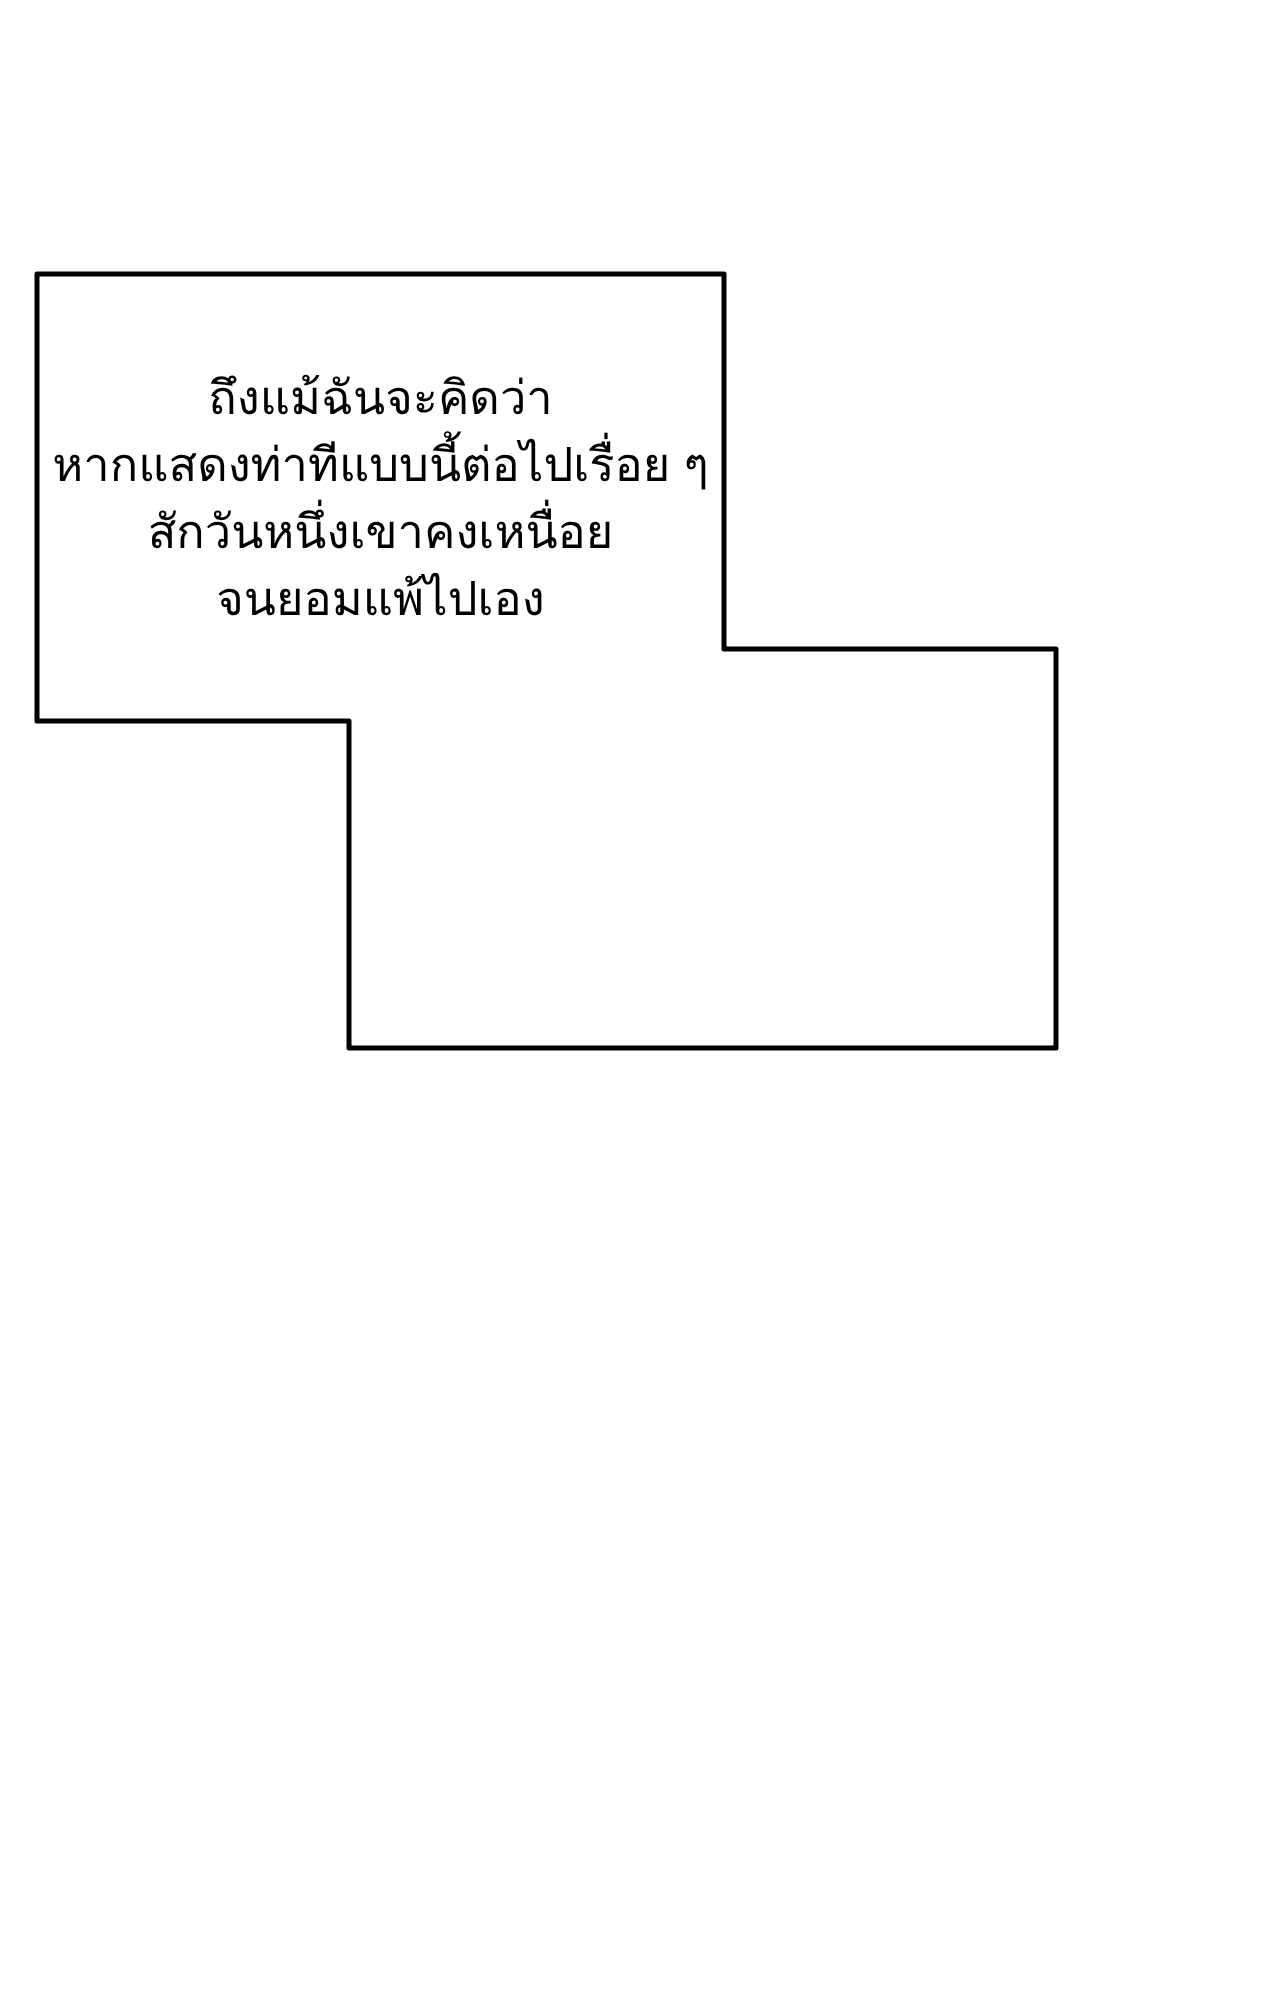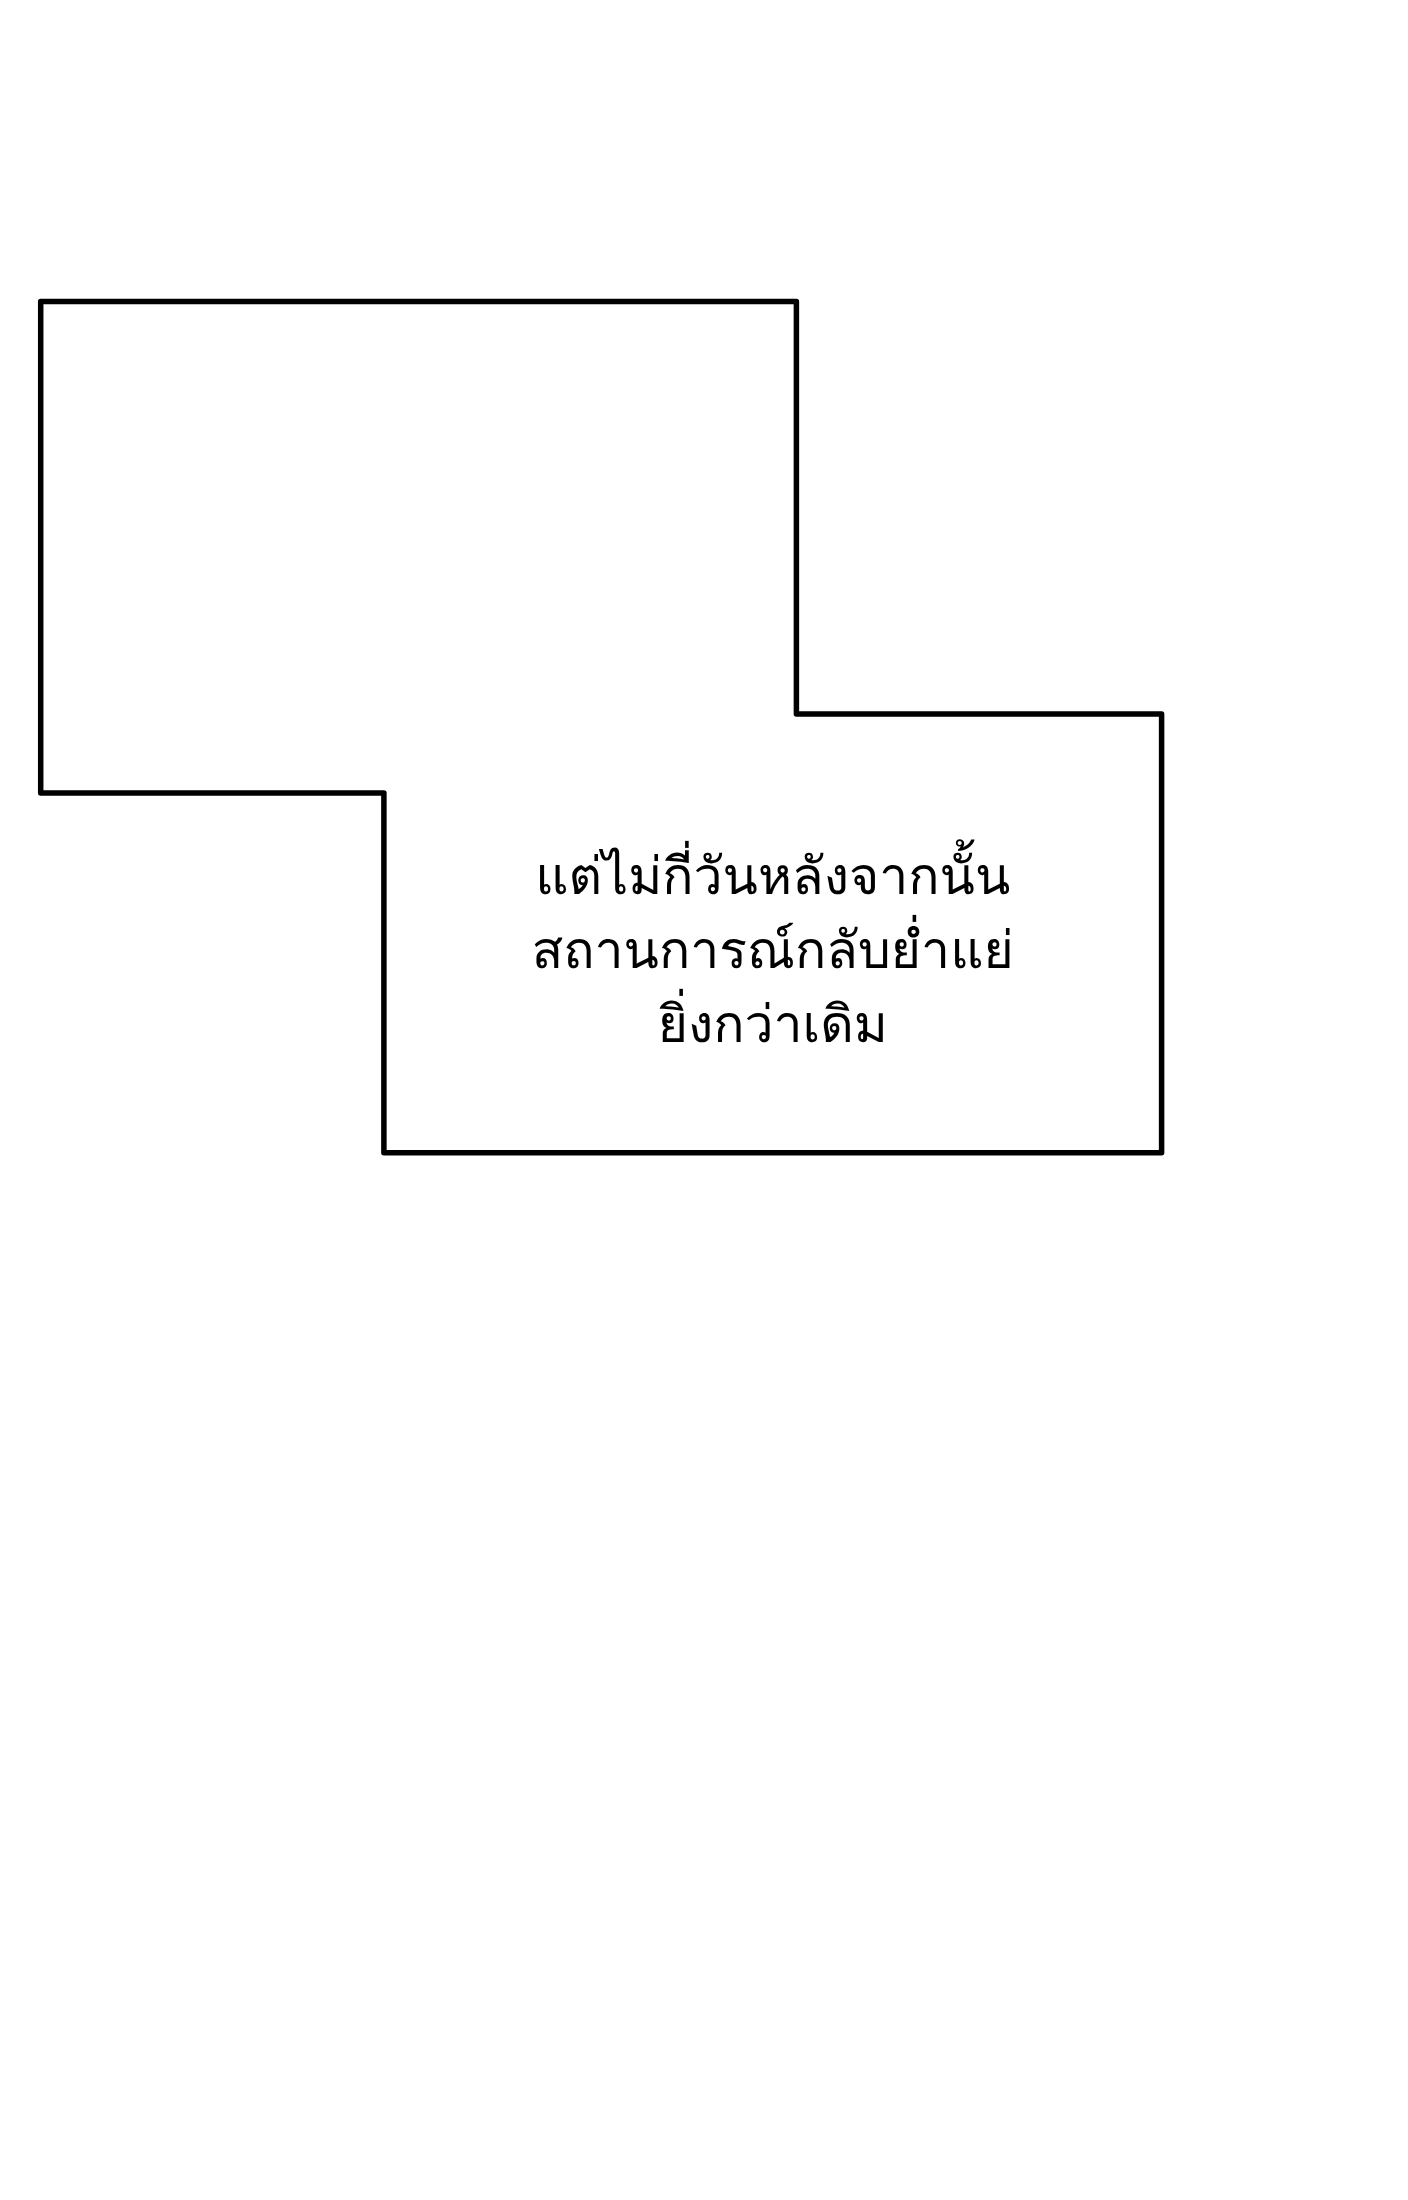--- a/index.html
+++ b/index.html
@@ -56,20 +56,21 @@
 </style>
 </head>
 <body>
 
 <div class="page">
 
   <svg class="panel-outline-svg" viewBox="0 0 1280 2000" xmlns="http://www.w3.org/2000/svg">
     <path d="M 37 274 L 724 274 L 724 649 L 1056 649 L 1056 1048 L 349 1048 L 349 721 L 37 721 Z" fill="#ffffff" stroke="#000000" stroke-width="5" stroke-linejoin="round"></path>
   </svg>
 
+  <div class="narration narration-top">
+    <span class="line">ถึงแม้ฉันจะคิดว่า</span>
+    <span class="line">หากแสดงท่าทีแบบนี้ต่อไปเรื่อย ๆ</span>
+    <span class="line">สักวันหนึ่งเขาคงเหนื่อย</span>
+    <span class="line">จนยอมแพ้ไปเอง</span>
+  </div>
 
-  <div class="narration narration-bottom">
-    <span class="line">แต่ไม่กี่วันหลังจากนั้น</span>
-    <span class="line">สถานการณ์กลับย่ำแย่</span>
-    <span class="line">ยิ่งกว่าเดิม</span>
-  </div>
 
 </div>
 
 </body></html>

